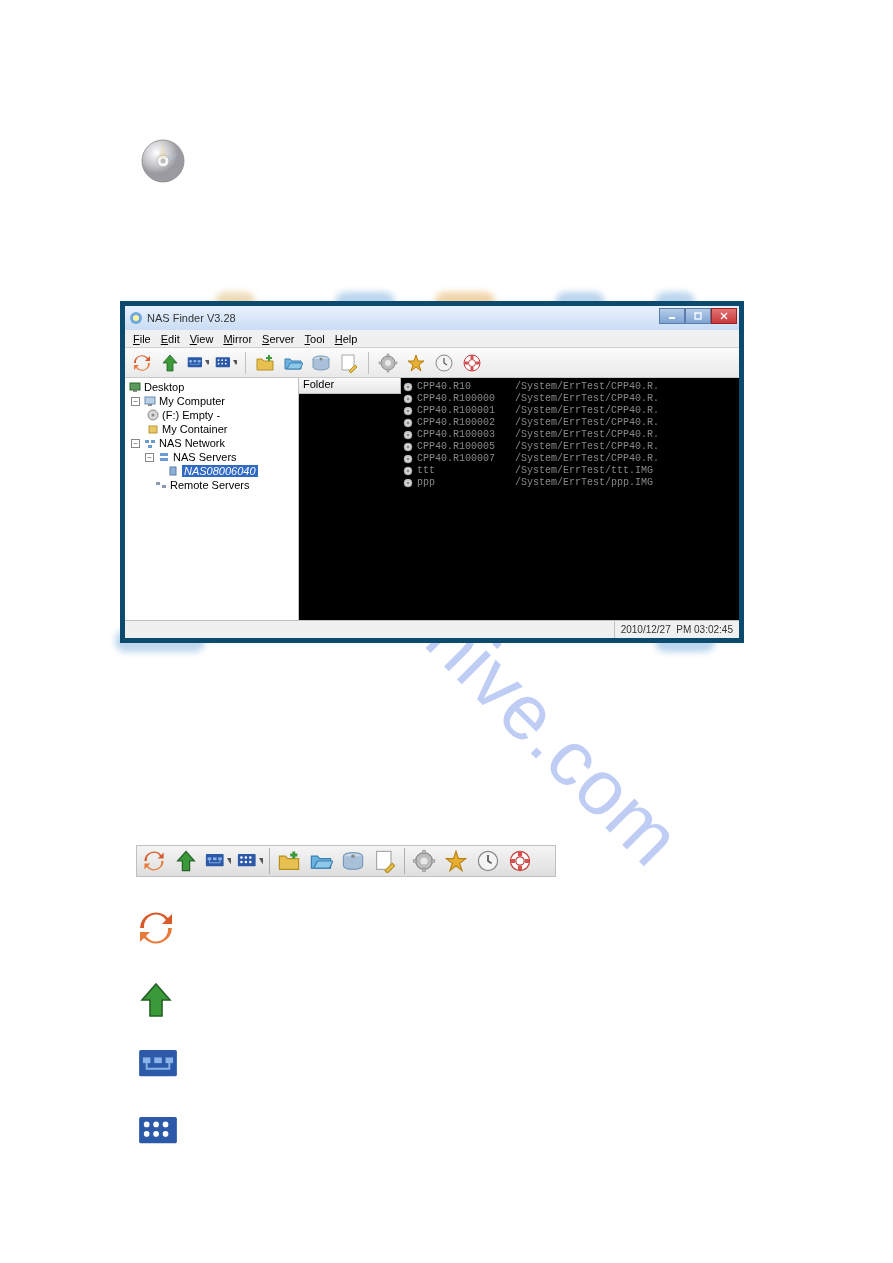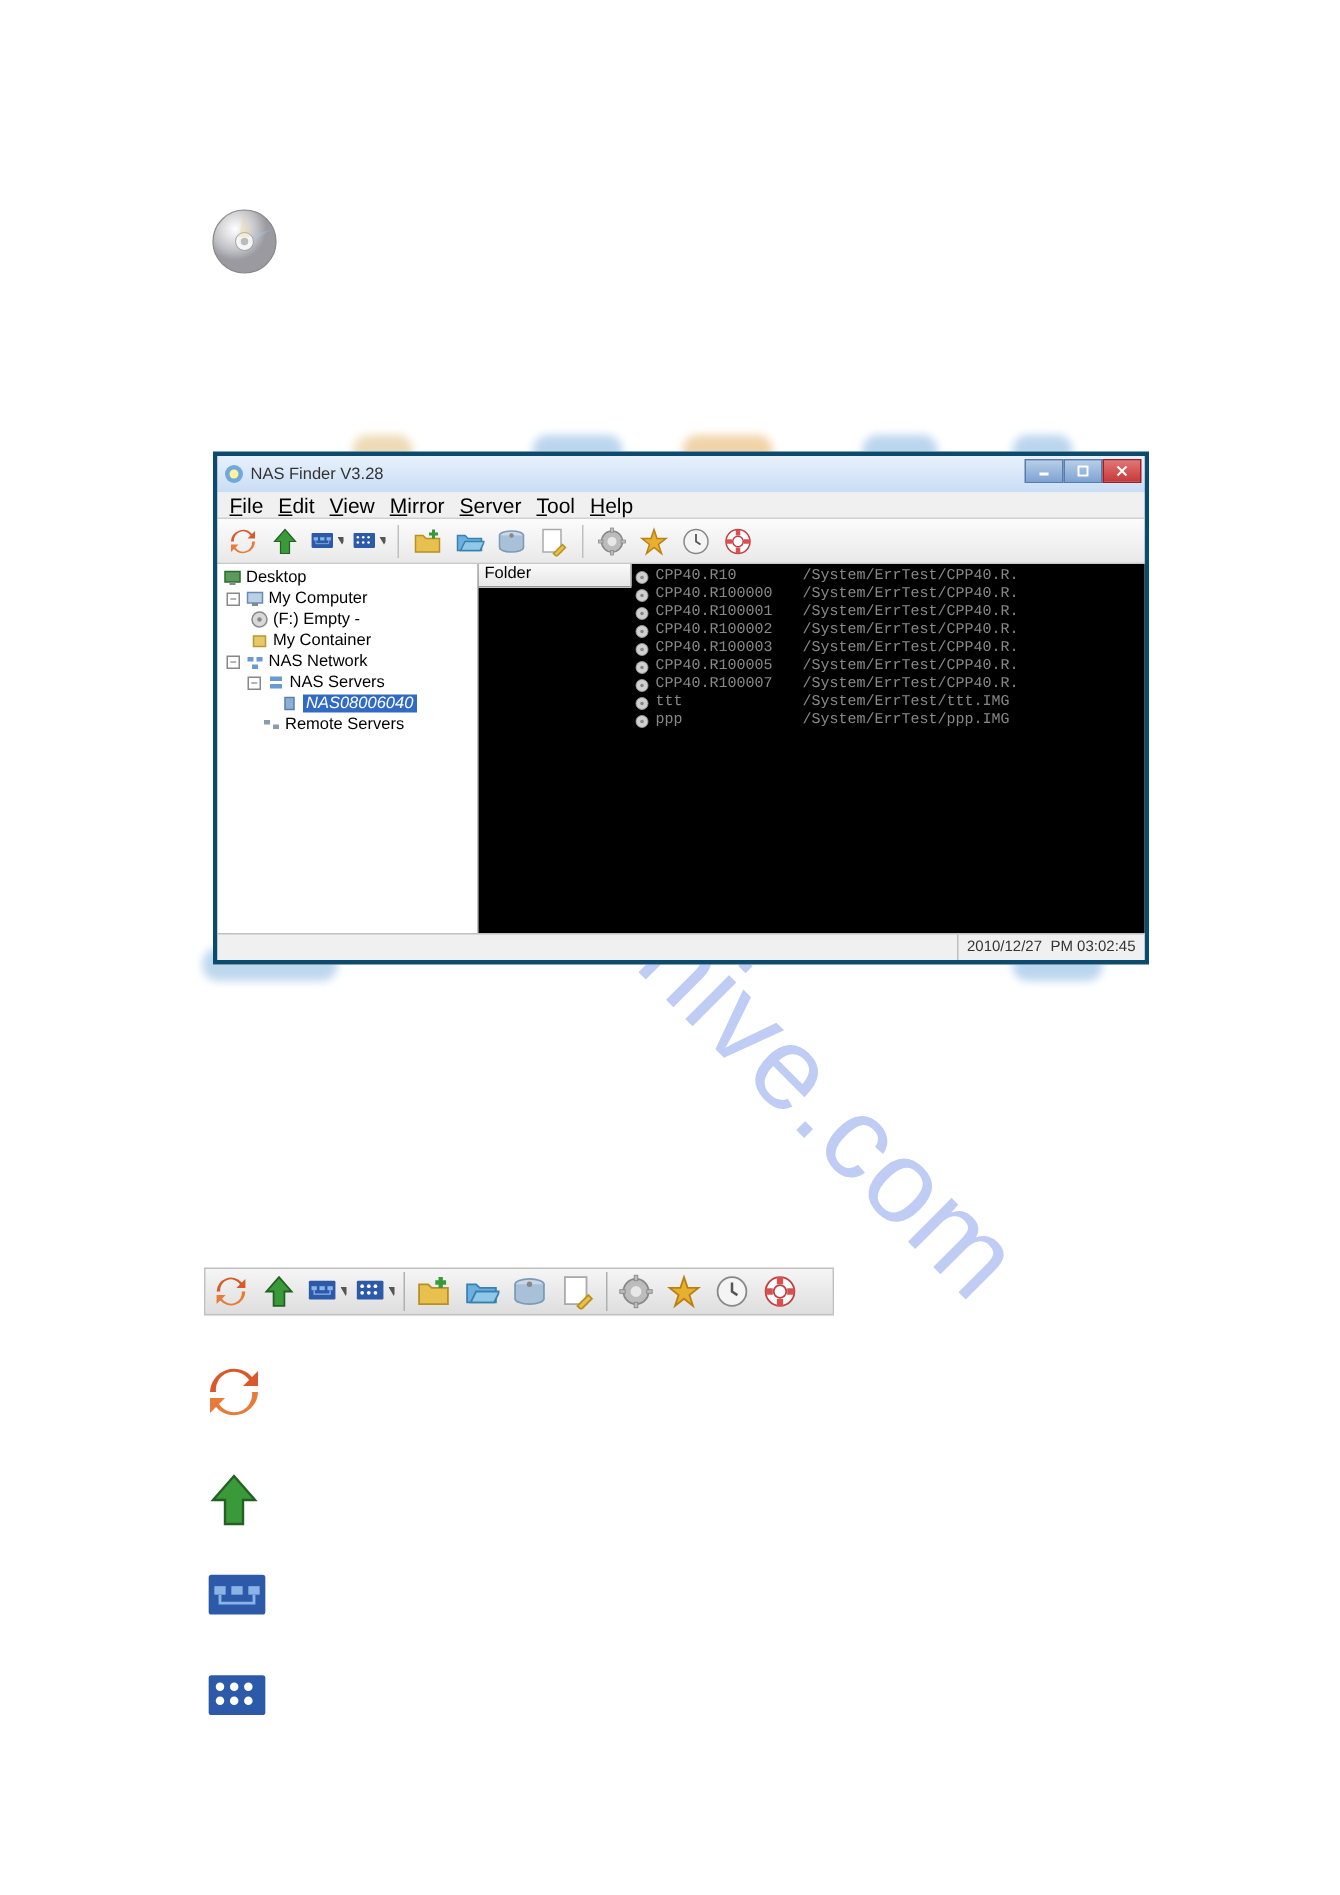--- a/index.html
+++ b/index.html
@@ -1,29 +1,29 @@
 <!DOCTYPE html>
 <html><head>
 <meta charset="utf-8">
 <style>
   * { margin: 0; padding: 0; box-sizing: border-box; }
   body { width: 893px; height: 1263px; background: #fff; font-family: Arial, sans-serif; position: relative; overflow: hidden; }
 
   .cd-disc { position: absolute; left: 140px; top: 138px; }
 
-  .screenshot { position: absolute; left: 142px; top: 301px; width: 624px; height: 342px; border: 3px solid #0c4a6e; background: #fff; }
+  .screenshot { position: absolute; left: 120px; top: 301px; width: 624px; height: 342px; border: 5px solid #0c4a6e; background: #fff; }
 
   .titlebar { height: 24px; background: linear-gradient(to bottom, #e8f1fc, #c9ddf5); display: flex; align-items: center; padding: 0 4px; font-size: 11px; color: #333; }
   .titlebar-icon { margin-right: 4px; }
   .window-controls { position: absolute; right: 2px; top: 2px; display: flex; gap: 0; }
   .wc { width: 26px; height: 16px; display: flex; align-items: center; justify-content: center; font-size: 9px; color: #fff; }
   .wc-min, .wc-max { background: linear-gradient(to bottom,#b8cde8,#7ea4d4); border: 1px solid #5a7ca8; }
   .wc-close { background: linear-gradient(to bottom,#e27474,#c83a3a); border: 1px solid #a02020; }
 
-  .menubar { height: 18px; background: #f0f0f0; display: flex; align-items: center; padding: 0 4px; font-size: 14px; gap: 2px; border-bottom: 1px solid #d0d0d0; }
+  .menubar { height: 18px; background: #f0f0f0; display: flex; align-items: center; padding: 0 4px; font-size: 11px; gap: 2px; border-bottom: 1px solid #d0d0d0; }
   .menu-item { padding: 0 4px; }
   .menu-item u { text-decoration: underline; }
 
   .app-toolbar { height: 30px; background: linear-gradient(to bottom,#fcfcfc,#e9e9e9); display: flex; align-items: center; padding: 0 6px; gap: 6px; border-bottom: 1px solid #c9c9c9; }
   .tb-sep { width: 1px; height: 22px; background: #c0c0c0; margin: 0 2px; }
   .tb-icon { width: 22px; height: 22px; display: flex; align-items: center; justify-content: center; }
 
   .app-body { display: flex; height: calc(100% - 24px - 18px - 30px - 18px); }
   .left-pane { width: 174px; border-right: 1px solid #c0c0c0; background: #fff; font-size: 11px; padding: 2px 0; overflow: hidden; }
   .tree-row { display: flex; align-items: center; height: 14px; white-space: nowrap; }

